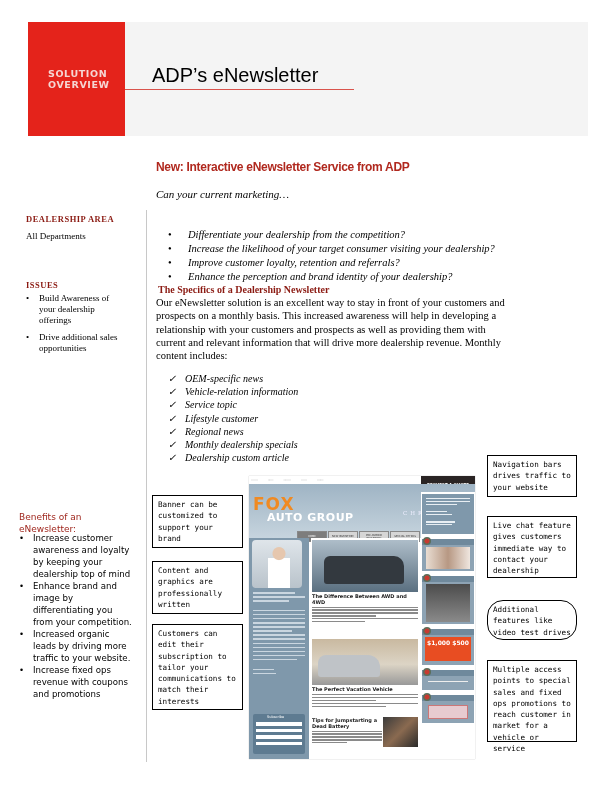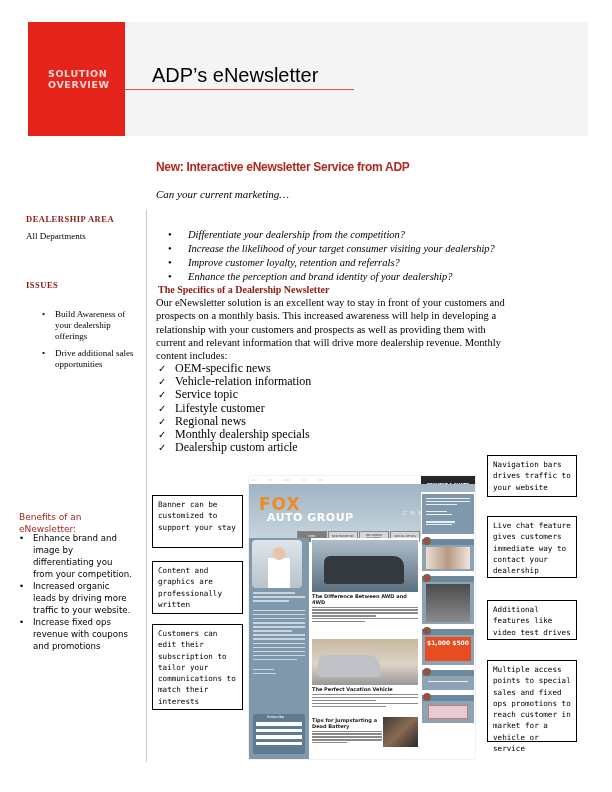--- a/index.html
+++ b/index.html
@@ -11,39 +11,39 @@
   .title { left:152px; top:64px; font-family:"Liberation Sans", sans-serif; font-size:20px; font-weight:normal; color:#000; }
   .title-rule { left:125px; top:89px; width:229px; height:1px; background:#d9534c; }
   .subtitle { left:156px; top:160px; font-family:"Liberation Sans", sans-serif; font-size:12px; color:#b0281e; font-weight:bold; letter-spacing:-0.3px; }
   .intro { left:156px; top:188px; font-style:italic; font-size:11px; }
   .divider { left:146px; top:210px; width:1px; height:552px; background:#c8c8c8; }
   .side-head { font-size:8.5px; font-weight:bold; color:#8b1a12; letter-spacing:0.5px; }
   .side-text { font-size:9px; }
   ul.qs { list-style:none; margin:12px; padding:0; left:156px; top:216px; font-style:italic; font-size:10.5px; line-height:14px; }
   ul.qs li { position:relative; padding-left:20px; }
   ul.qs li::before { content:"•"; position:absolute; left:0; font-style:normal; }
-  ul.issues { list-style:none; margin:16px; padding:0; left:26px; top:293px; width:100px; font-size:9px; line-height:11px; }
+  ul.issues { list-style:none; margin:0; padding:0; left:26px; top:293px; width:100px; font-size:9px; line-height:11px; }
   ul.issues li { position:relative; padding-left:13px; margin-bottom:6px; }
   ul.issues li::before { content:"•"; position:absolute; left:0; }
   .spec-head { left:158px; top:284px; font-size:10px; font-weight:bold; color:#8b1a12; }
   .spec-body { left:156px; top:296px; width:350px; font-size:10.5px; line-height:13.3px; }
-  ul.checks { list-style:none; margin:0; padding:0; left:156px; top:362px; font-size:12px; line-height:13.2px; }
+  ul.checks { list-style:none; margin:10px; padding:0; left:156px; top:362px; font-size:10px; line-height:13.2px;font-style:italic; }
   ul.checks li { position:relative; padding-left:19px; }
   ul.checks li::before { content:"✓"; position:absolute; left:2px; font-size:10px; }
   .benefits-head { left:19px; top:496px; color:#a0281f; font-family:"DejaVu Sans", sans-serif; font-size:9px; line-height:12px; }
   ul.benefits { list-style:none; margin:0; padding:0; left:19px; top:532px; width:116px; font-family:"DejaVu Sans", sans-serif; font-size:8.6px; line-height:12px; }
   ul.benefits li { position:relative; padding-left:14px; }
   ul.benefits li::before { content:"•"; position:absolute; left:0; }
   .callout { border:1px solid #000; background:#fff; font-family:"DejaVu Sans Mono", monospace; font-size:7.6px; line-height:11.3px; padding:3px 5px; box-sizing:border-box; }
   
   .nl { left:249px; top:476px; width:226px; height:283px; background:#ffffff; overflow:hidden; box-shadow:0 0 1px #aaa; }
   .nl-topnav { position:absolute; left:0; top:0; width:172px; height:8px; background:#ffffff; font-family:"DejaVu Sans", sans-serif; font-size:3px; color:#555; display:flex; gap:10px; padding-left:2px; align-items:center; }
   .nl-quote { position:absolute; left:172px; top:0; width:54px; height:16px; background:#2a2424; color:#fff; font-family:"DejaVu Sans", sans-serif; font-size:4px; font-weight:bold; display:flex; align-items:center; justify-content:center; }
   .nl-banner { position:absolute; left:0; top:8px; width:226px; height:54px; background:linear-gradient(180deg,#9fb4c4,#c6d4de); }
-  .nl-fox { position:absolute; left:10px; top:12px; font-family:"DejaVu Sans", sans-serif; font-weight:bold; font-size:17px; color:#f08a22; line-height:16px; letter-spacing:1px; }
+  .nl-fox { position:absolute; left:4px; top:12px; font-family:"DejaVu Sans", sans-serif; font-weight:bold; font-size:17px; color:#f08a22; line-height:16px; letter-spacing:1px; }
   .nl-auto { position:absolute; left:18px; top:27px; font-family:"DejaVu Sans", sans-serif; font-weight:bold; font-size:11px; color:#ffffff; letter-spacing:0.5px; }
   .nl-chrysler { position:absolute; left:154px; top:26px; font-family:"DejaVu Serif", serif; font-size:5.5px; color:#eef; letter-spacing:3px; }
   .nl-tabs { position:absolute; left:48px; top:47px; display:flex; gap:1px; }
   .nl-tab { width:28px; height:9px; background:#d6d6d6; border:1px solid #888; font-family:"DejaVu Sans", sans-serif; font-size:2.6px; color:#333; display:flex; align-items:center; justify-content:center; text-align:center; }
   .nl-tab.home { background:#7d7d7d; color:#fff; }
   .nl-left { position:absolute; left:0; top:62px; width:60px; height:221px; background:#7f98ab; }
   .nl-photo { position:absolute; left:3px; top:2px; width:50px; height:48px; background:linear-gradient(180deg,#dfe5ea,#b9c3cb); border-radius:4px; }
   .nl-person { position:absolute; left:16px; top:6px; width:22px; height:42px; background:radial-gradient(circle at 50% 18%, #e6c7ae 0 6px, transparent 7px), linear-gradient(180deg, transparent 12px, #ffffff 12px); }
   .nl-lines { position:absolute; left:4px; top:54px; width:52px; }
   .nl-line { height:1.5px; background:#dde6ee; margin-bottom:2.6px; opacity:0.8; }
@@ -102,32 +102,33 @@
   <li>Vehicle-relation information</li>
   <li>Service topic</li>
   <li>Lifestyle customer</li>
   <li>Regional news</li>
   <li>Monthly dealership specials</li>
   <li>Dealership custom article</li>
 </ul>
 
 <div class="abs benefits-head" style="width:100px;margin-top:15px;">Benefits of an eNewsletter:</div>
 <ul class="abs benefits">
+  <li>Increase customer awareness and loyalty by keeping your dealership top of mind</li>
   <li>Enhance brand and image by differentiating you from your competition.</li>
   <li>Increased organic leads by driving more traffic to your website.</li>
   <li>Increase fixed ops revenue with coupons and promotions</li>
 </ul>
 
-<div class="abs callout" style="left:152px; top:495px; width:91px; height:53px;">Banner can be customized to support your stay</div>
+<div class="abs callout" style="left:152px; top:495px; width:91px; height:53px;">Banner can be customized to support your brand</div>
 <div class="abs callout" style="left:152px; top:561px; width:91px; height:53px;">Content and graphics are professionally written</div>
 <div class="abs callout" style="left:152px; top:624px; width:91px; height:86px;">Customers can edit their subscription to tailor your communications to match their interests</div>
 
 <div class="abs callout" style="left:487px; top:455px; width:90px; height:42px;">Navigation bars drives traffic to your website</div>
 <div class="abs callout" style="left:487px; top:516px; width:90px; height:62px;">Live chat feature gives customers immediate way to contact your dealership</div>
-<div class="abs callout" style="left:487px; top:600px; width:90px; height:40px;">Additional features like video test drives</div>
+<div class="abs callout" style="left:487px; top:600px; width:90px; height:40px;border-radius:16px;">Additional features like video test drives</div>
 <div class="abs callout" style="left:487px; top:660px; width:90px; height:82px;">Multiple access points to special sales and fixed ops promotions to reach customer in market for a vehicle or service</div>
 
 <div class="abs nl">
   <div class="nl-topnav">
       <span>·······</span>
       <span>······</span>
       <span>········</span>
       <span>······</span>
       <span>·······</span>
     </div>

